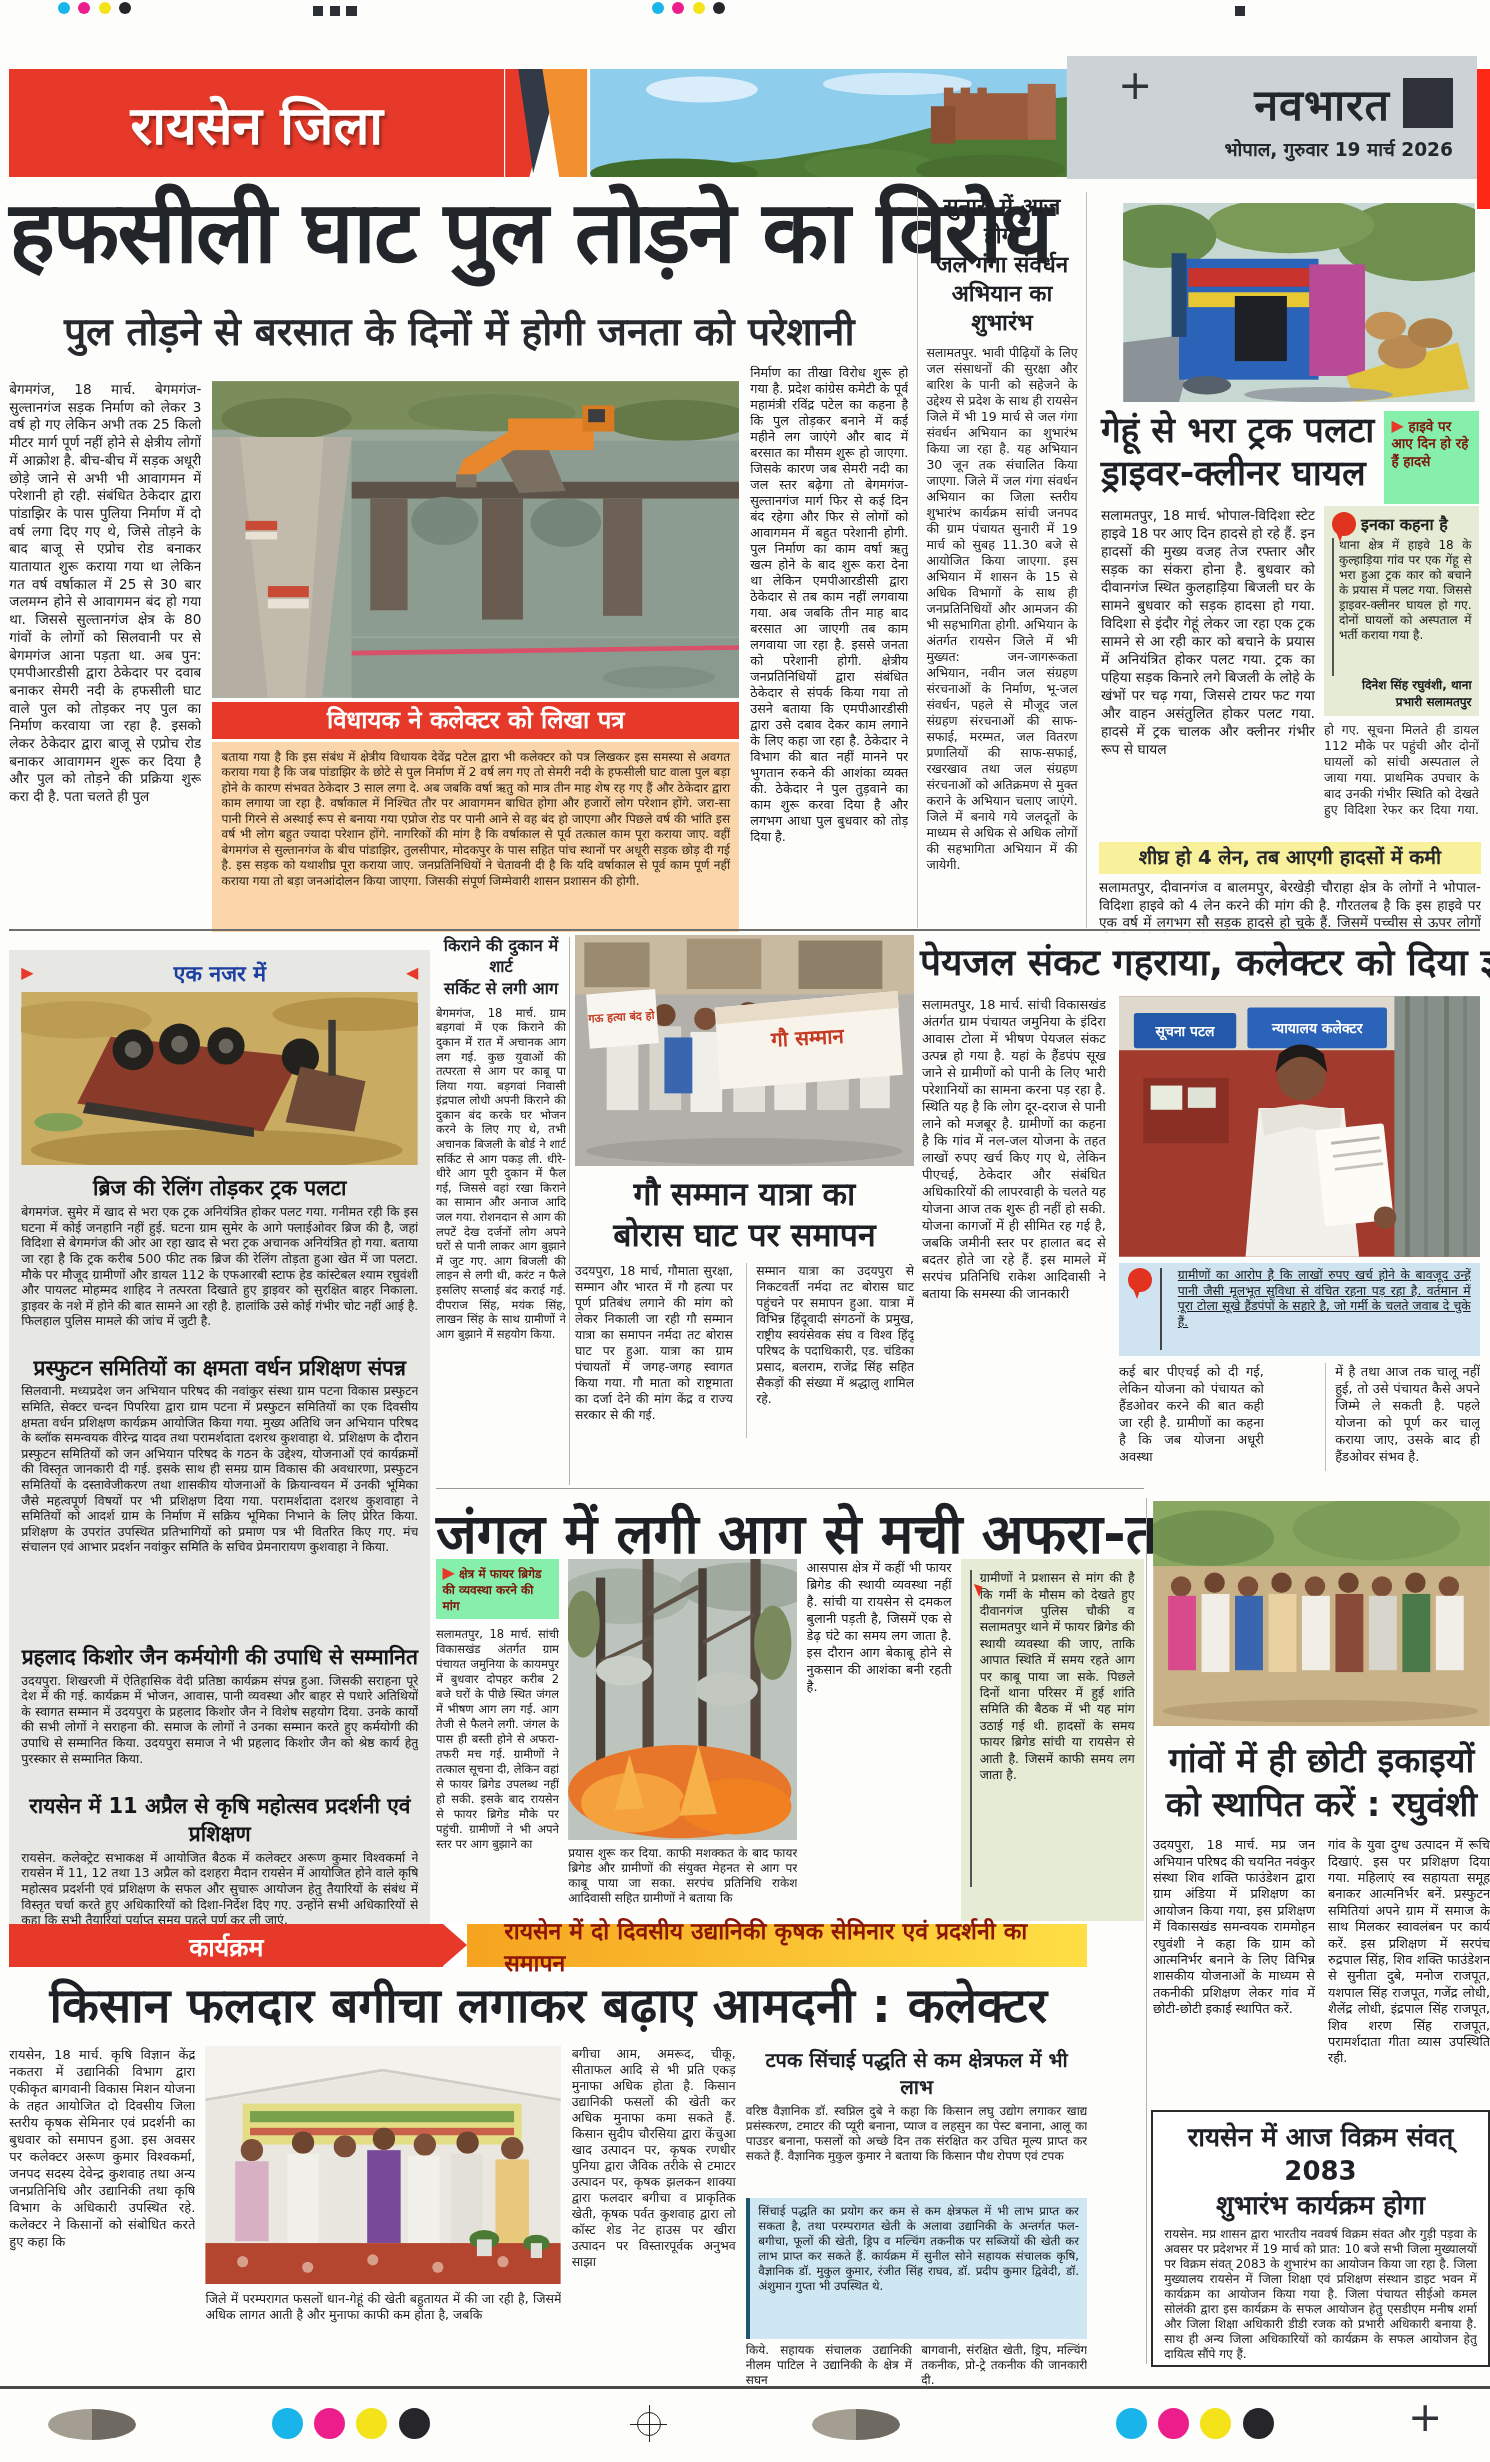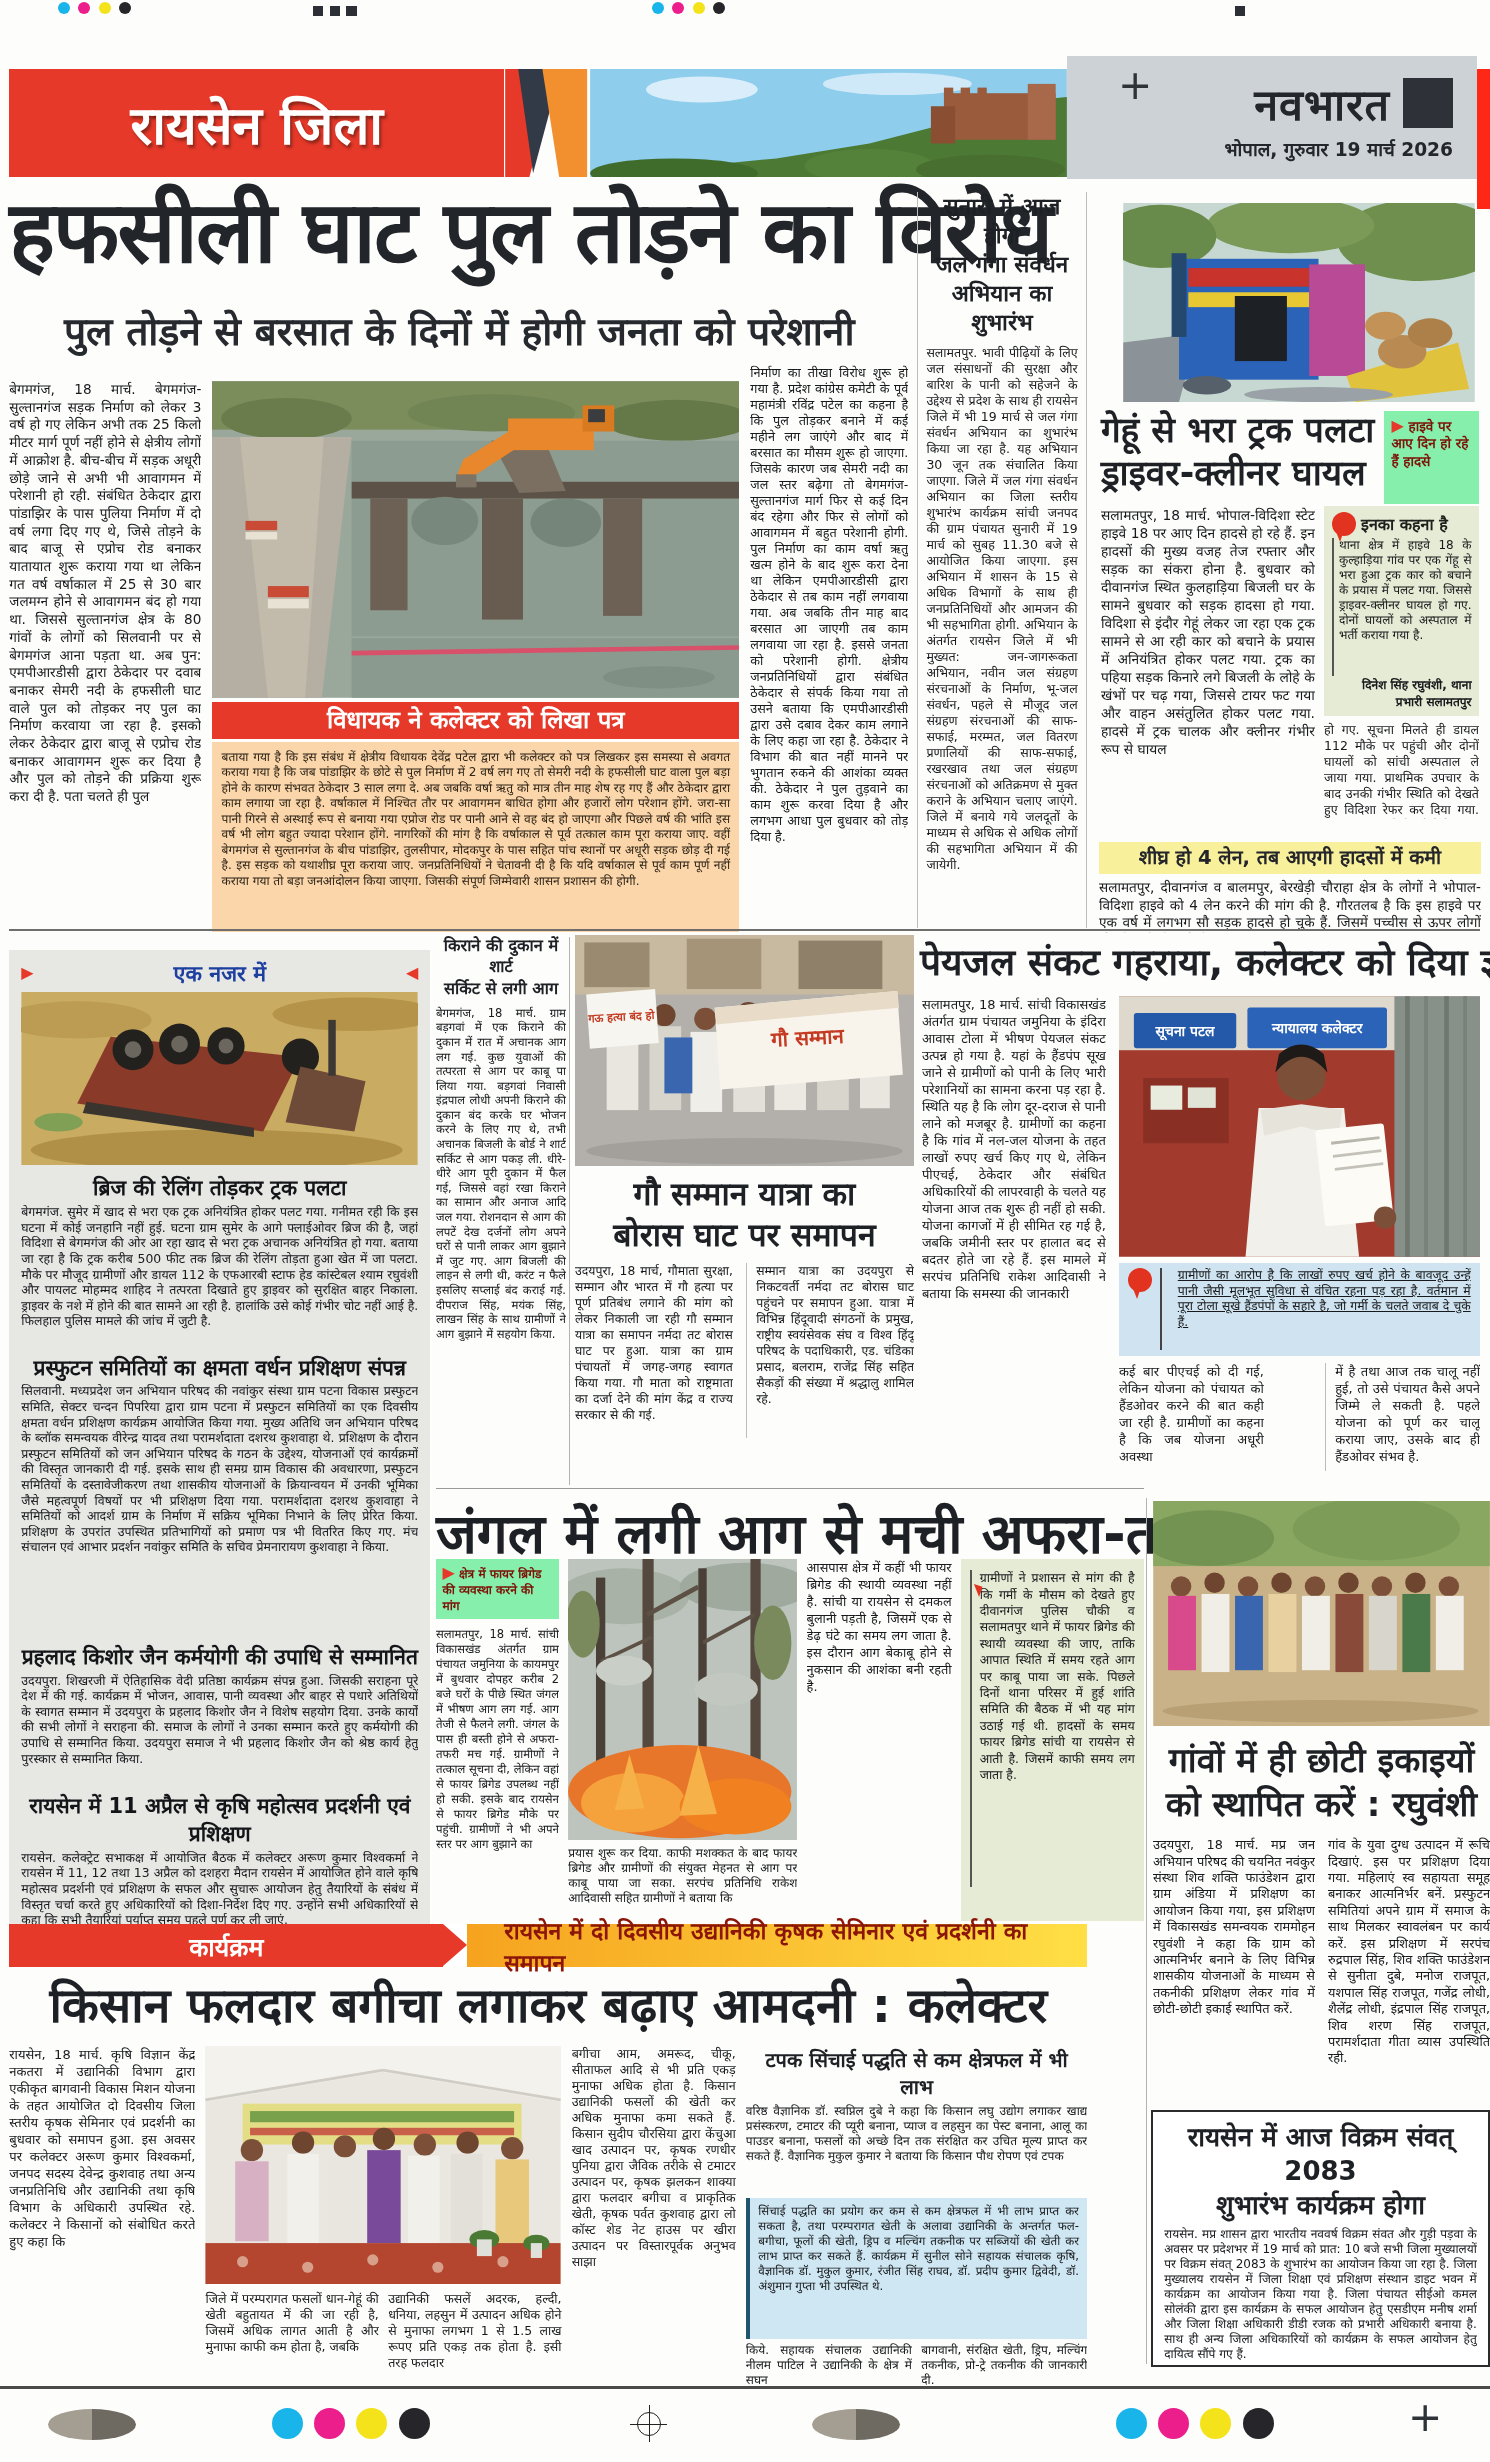--- a/index.html
+++ b/index.html
@@ -469,21 +469,20 @@
             <circle cx="180" cy="230" r="6" fill="#d8a08a"></circle>
             <circle cx="250" cy="238" r="6" fill="#d8a08a"></circle>
             <circle cx="320" cy="232" r="6" fill="#d8a08a"></circle>
           <ellipse cx="300" cy="208" rx="16" ry="10" fill="#4a7a34"></ellipse>
             <rect x="292" y="208" width="16" height="18" fill="#e0e0da"></rect>
           <ellipse cx="356" cy="212" rx="14" ry="9" fill="#4a7a34"></ellipse>
             <rect x="350" y="212" width="12" height="16" fill="#e0e0da"></rect>
         </svg>
         <div style="display:flex;gap:9.3px;margin-top:6.5px;justify-content:center;">
           <div class="jtext" style="flex:1;font-size:12.5px;line-height:16px;height:86px;">जिले में परम्परागत फसलों धान-गेहूं की खेती बहुतायत में की जा रही है, जिसमें अधिक लागत आती है और मुनाफा काफी कम होता है, जबकि</div>
-          <div class="jtext" style="flex:1;font-size:12.5px;line-height:16px;height:86px;">उद्यानिकी फसलें अदरक, हल्दी, धनिया, लहसुन में उत्पादन अधिक होने से मुनाफा लगभग 1 से 1.5 लाख रूपए प्रति एकड़ तक होता है. इसी तरह फलदार</div>
         </div>
       </div>
       <div class="jtext" style="width:164px;font-size:12.5px;line-height:16px;">बगीचा आम, अमरूद, चीकू, सीताफल आदि से भी प्रति एकड़ मुनाफा अधिक होता है. किसान उद्यानिकी फसलों की खेती कर अधिक मुनाफा कमा सकते हैं. किसान सुदीप चौरसिया द्वारा केंचुआ खाद उत्पादन पर, कृषक रणधीर पुनिया द्वारा जैविक तरीके से टमाटर उत्पादन पर, कृषक झलकन शाक्या द्वारा फलदार बगीचा व प्राकृतिक खेती, कृषक पर्वत कुशवाह द्वारा लो कॉस्ट शेड नेट हाउस पर खीरा उत्पादन पर विस्तारपूर्वक अनुभव साझा</div>
       <div style="flex:1;">
         <div class="ctr hl" style="font-size:20px;">टपक सिंचाई पद्धति से कम क्षेत्रफल में भी लाभ</div>
         <div class="jtext" style="margin-top:3.7px;font-size:12px;line-height:15px;height:91px;">वरिष्ठ वैज्ञानिक डॉ. स्वप्निल दुबे ने कहा कि किसान लघु उद्योग लगाकर खाद्य प्रसंस्करण, टमाटर की प्यूरी बनाना, प्याज व लहसुन का पेस्ट बनाना, आलू का पाउडर बनाना, फसलों को अच्छे दिन तक संरक्षित कर उचित मूल्य प्राप्त कर सकते हैं. वैज्ञानिक मुकुल कुमार ने बताया कि किसान पौध रोपण एवं टपक</div>
         <div class="jtext" style="margin-top:3.7px;background:#cfe7f3;border-left:4.7px solid #20556e;padding:5.6px 8.4px;font-size:11.7px;line-height:15px;height:129px;">सिंचाई पद्धति का प्रयोग कर कम से कम क्षेत्रफल में भी लाभ प्राप्त कर सकता है, तथा परम्परागत खेती के अलावा उद्यानिकी के अन्तर्गत फल-बगीचा, फूलों की खेती, ड्रिप व मल्चिंग तकनीक पर सब्जियों की खेती कर लाभ प्राप्त कर सकते हैं. कार्यक्रम में सुनील सोने सहायक संचालक कृषि, वैज्ञानिक डॉ. मुकुल कुमार, रंजीत सिंह राघव, डॉ. प्रदीप कुमार द्विवेदी, डॉ. अंशुमान गुप्ता भी उपस्थित थे.</div>
         <div style="display:flex;gap:9.3px;margin-top:4.7px;">
           <div class="jtext" style="flex:1;font-size:12px;line-height:15px;height:48px;">किये. सहायक संचालक उद्यानिकी नीलम पाटिल ने उद्यानिकी के क्षेत्र में सघन</div>
           <div class="jtext" style="flex:1;font-size:12px;line-height:15px;height:48px;">बागवानी, संरक्षित खेती, ड्रिप, मल्चिंग तकनीक, प्रो-ट्रे तकनीक की जानकारी दी.</div>

